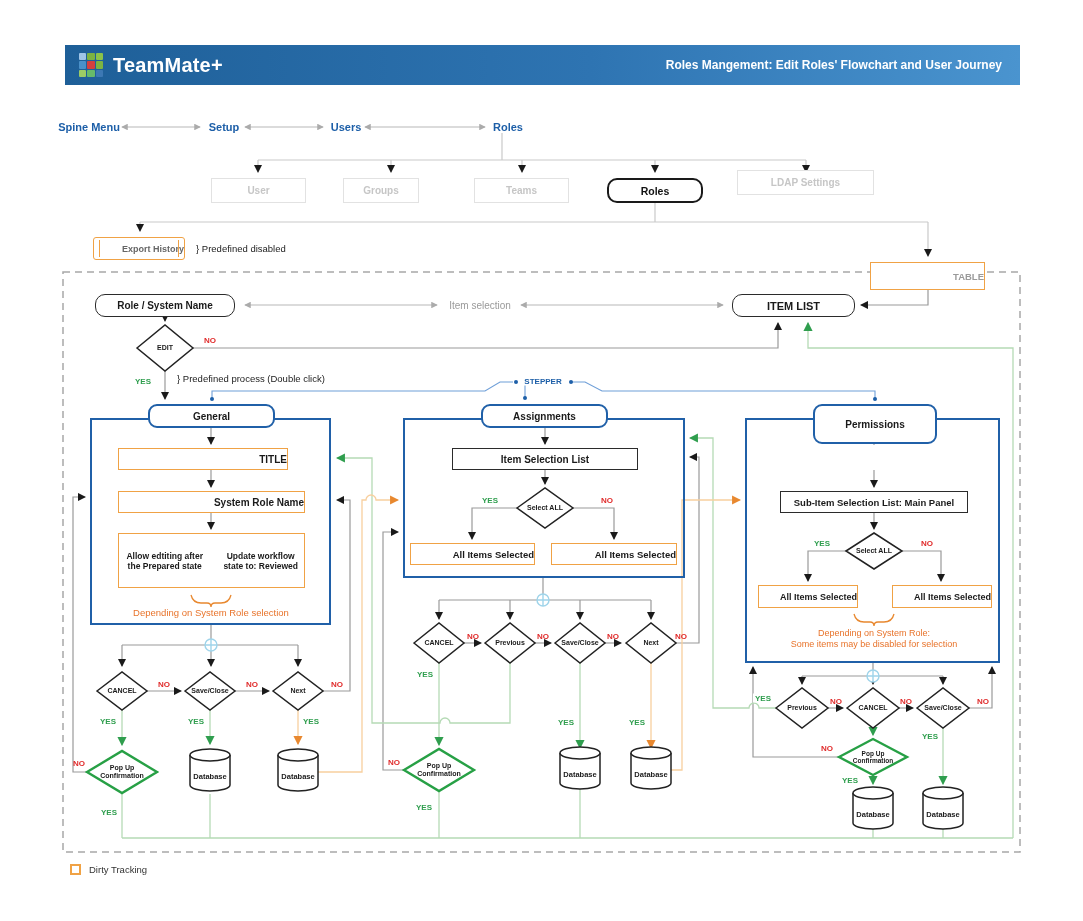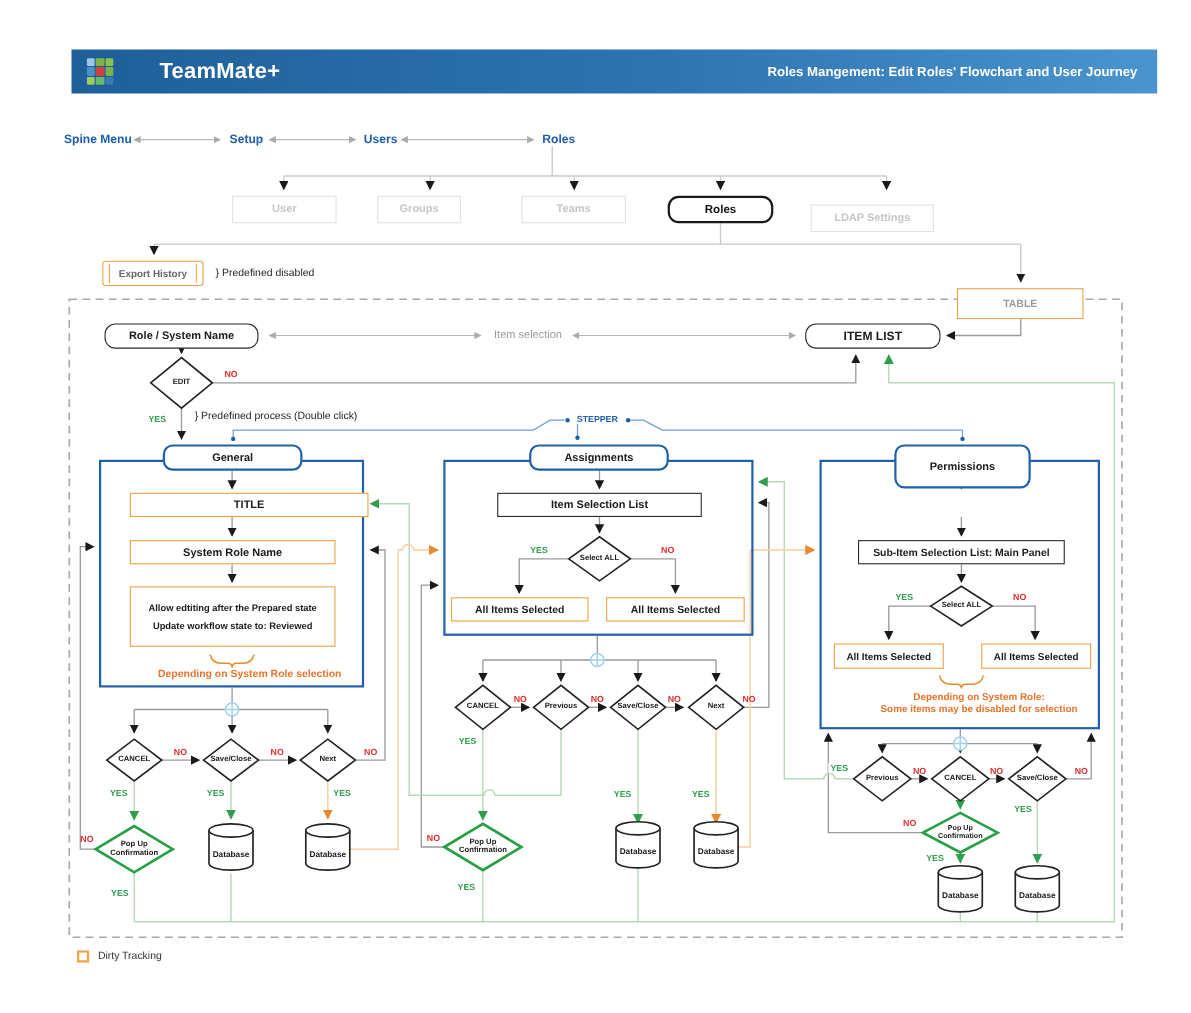--- a/index.html
+++ b/index.html
@@ -3,40 +3,40 @@
 <meta charset="utf-8">
 <style>
   html,body{margin:0;padding:0;background:#fff;}
   .stage{position:relative;width:1083px;height:921px;background:#fff;overflow:hidden;
          font-family:"Liberation Sans",sans-serif;color:#1a1a1a;}
   svg.wires{position:absolute;left:0;top:0;}
   .c{position:absolute;transform:translate(-50%,-50%);white-space:nowrap;text-align:center;}
   .box{position:absolute;background:#fff;display:flex;align-items:center;justify-content:center;
        text-align:center;box-sizing:border-box;}
   .hdr{position:absolute;left:65px;top:45px;width:955px;height:40px;
-       background:linear-gradient(90deg,#1e5f98,#2e74b2 55%,#4a94cf);display:flex;align-items:center;padding-left:32px;}
+       background:linear-gradient(90deg,#1e5f98,#2e74b2 55%,#4a94cf);display:flex;align-items:center;}
   .brand{color:#fff;font-size:20px;font-weight:bold;margin-left:48px;letter-spacing:.2px;}
   .hdr-title{position:absolute;right:18px;top:13px;color:#fff;font-size:12px;font-weight:bold;}
   .logo{position:absolute;left:14px;top:8px;width:24px;height:24px;display:grid;
         grid-template-columns:1fr 1fr 1fr;grid-template-rows:1fr 1fr 1fr;gap:1px;}
   .logo i{display:block;border-radius:1px;}
   .bc{color:#1d5fa8;font-size:11px;font-weight:bold;}
   .navbox{border:1.5px solid #e2e2e2;color:#c6c6c6;font-weight:bold;font-size:10px;height:25px;}
   .navbox.active{border:2px solid #1a1a1a;border-radius:10px;color:#111;font-size:10.5px;}
   .b-black{border:1.6px solid #2b2b2b;font-weight:bold;}
-  .b-orange{border:1.5px solid #f0a245;font-weight:bold;}
+  .b-orange{border:1.5px solid #f0a245;font-weight:bold;justify-content:flex-end;}
   .rounded{border-radius:10px;}
   .panel{position:absolute;border:2.5px solid #2060a8;box-sizing:border-box;}
   .tab{border:2.5px solid #2060a8;border-radius:9px;font-weight:bold;font-size:10px;background:#fff;}
   .lbl-sm{font-size:8px;font-weight:bold;}
   .yes{color:#2f9e4e;}
   .no{color:#e02b2b;}
   .dtext{font-size:7px;font-weight:bold;line-height:1.15;}
   .gray{color:#9a9a9a;}
-  .orangetxt{color:#e8732a;font-weight:bold;font-size:9.5px;line-height:1.25;margin-left:16px;}
+  .orangetxt{color:#e8732a;font-weight:normal;font-size:9.5px;line-height:1.25;}
   .note{font-size:9.5px;color:#222;}
   .pp i{position:absolute;top:2px;bottom:2px;width:0;border-left:1.2px solid #f0a245;}
 </style>
 </head>
 <body>
 
 <div class="stage">
 
   <svg class="wires" width="1083" height="921" viewBox="0 0 1083 921">
     <defs>
@@ -229,21 +229,21 @@
 
   <div class="c bc" style="left:89px;top:127px">Spine Menu</div>
   <div class="c bc" style="left:224px;top:127px">Setup</div>
   <div class="c bc" style="left:346px;top:127px">Users</div>
   <div class="c bc" style="left:508px;top:127px">Roles</div>
 
   <div class="box navbox" style="left:211px;top:178px;width:95px">User</div>
   <div class="box navbox" style="left:343px;top:178px;width:76px">Groups</div>
   <div class="box navbox" style="left:474px;top:178px;width:95px">Teams</div>
   <div class="box navbox active" style="left:607px;top:178px;width:96px">Roles</div>
-  <div class="box navbox" style="left:737px;top:186px;width:112px">LDAP Settings</div>
+  <div class="box navbox" style="left:737px;top:170px;width:137px">LDAP Settings</div>
 
   <div class="box b-orange pp" style="left:93px;top:237px;width:92px;height:23px;font-size:9px;color:#666;border-radius:3px">
     <i style="left:5px"></i>
     <i style="right:5px"></i>
     <span>Export History</span>
   </div>
   <div class="note" style="position:absolute;left:196px;top:243px">} Predefined disabled</div>
 
   <div class="box b-orange" style="left:870px;top:262px;width:115px;height:28px;font-size:9.5px;color:#9a9a9a">TABLE</div>
   <div class="box b-black rounded" style="left:732px;top:294px;width:123px;height:23px;font-size:11px">ITEM LIST</div>
@@ -251,23 +251,23 @@
   <div class="c gray" style="left:480px;top:305px;font-size:10px">Item selection</div>
 
   <div class="c dtext" style="left:165px;top:348px">EDIT</div>
   <div class="c lbl-sm no" style="left:210px;top:340px">NO</div>
   <div class="c lbl-sm yes" style="left:143px;top:381px">YES</div>
   <div class="note" style="position:absolute;left:177px;top:373px">} Predefined process (Double click)</div>
   <div class="c" style="left:543px;top:381px;font-size:8px;font-weight:bold;color:#1d5fa8;background:#fff;padding:0 3px">STEPPER</div>
 
   <div class="panel" style="left:90px;top:418px;width:241px;height:207px"></div>
   <div class="box tab" style="left:148px;top:404px;width:127px;height:24px">General</div>
-  <div class="box b-orange" style="left:118px;top:448px;width:217px;height:22px;font-size:10px">TITLE</div>
+  <div class="box b-orange" style="left:118px;top:448px;width:170px;height:22px;font-size:10px">TITLE</div>
   <div class="box b-orange" style="left:118px;top:491px;width:187px;height:22px;font-size:10px">System Role Name</div>
-  <div class="box b-orange" style="left:118px;top:533px;width:187px;height:55px;font-size:8.5px;flex-direction:column;gap:7px">
+  <div class="box b-orange" style="left:118px;top:533px;width:187px;height:55px;font-size:8.5px;flex-direction:row;gap:7px">
     <span>Allow edtiting after the Prepared state</span>
     <span>Update workflow state to: Reviewed</span>
   </div>
   <div class="c orangetxt" style="left:211px;top:613px">Depending on System Role selection</div>
 
   <div class="panel" style="left:403px;top:418px;width:282px;height:160px"></div>
   <div class="box tab" style="left:481px;top:404px;width:127px;height:24px">Assignments</div>
   <div class="box b-black" style="left:452px;top:448px;width:186px;height:22px;font-size:10px">Item Selection List</div>
   <div class="c dtext" style="left:545px;top:508px">Select ALL</div>
   <div class="c lbl-sm yes" style="left:490px;top:500px">YES</div>

